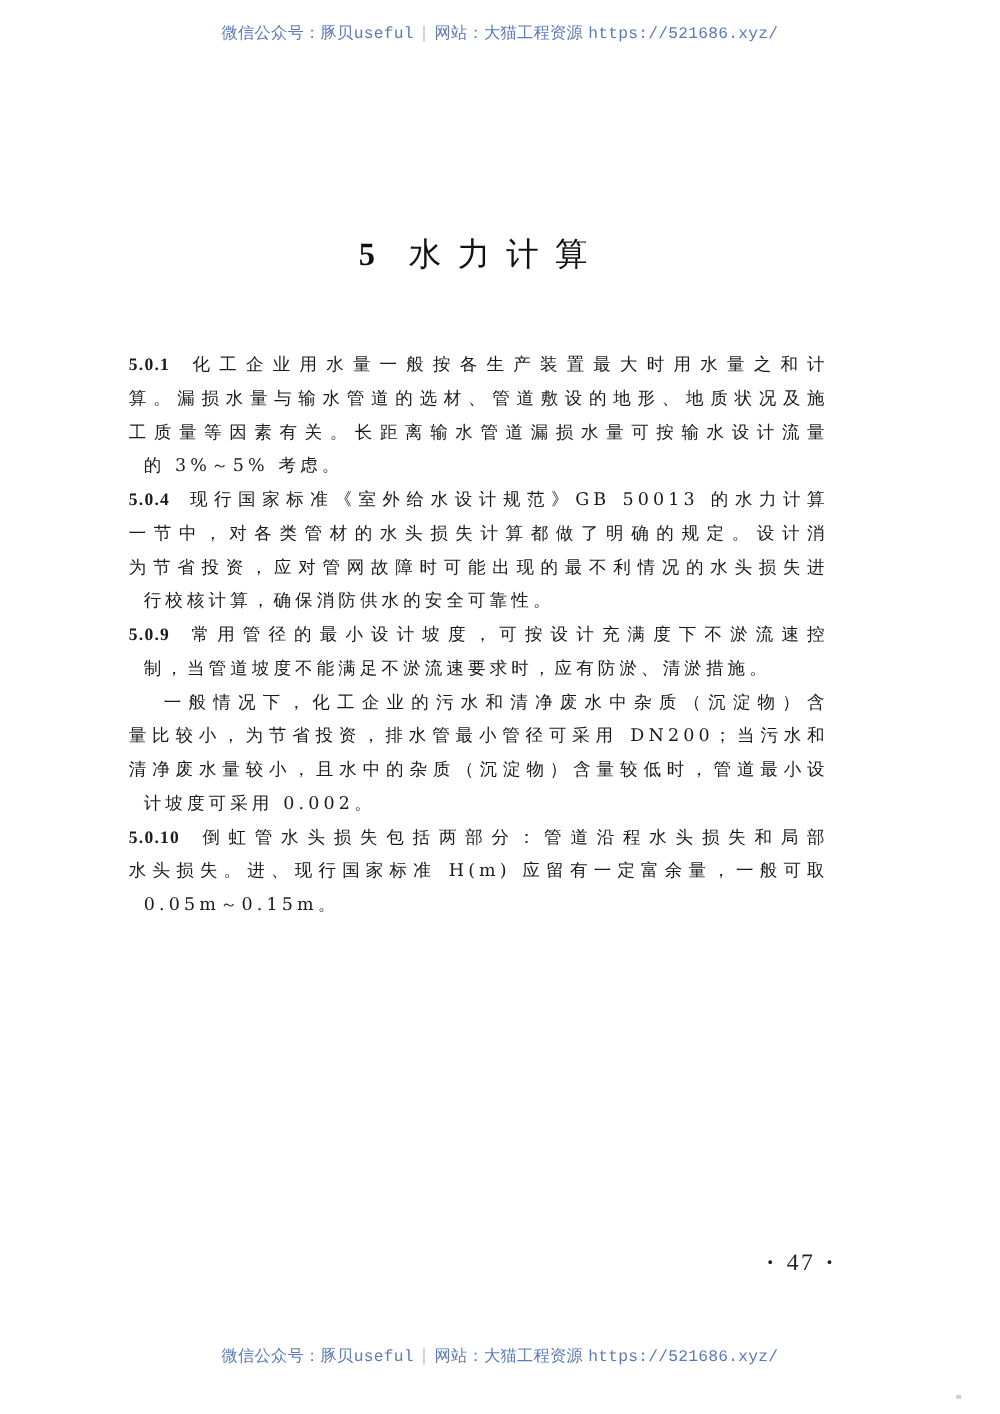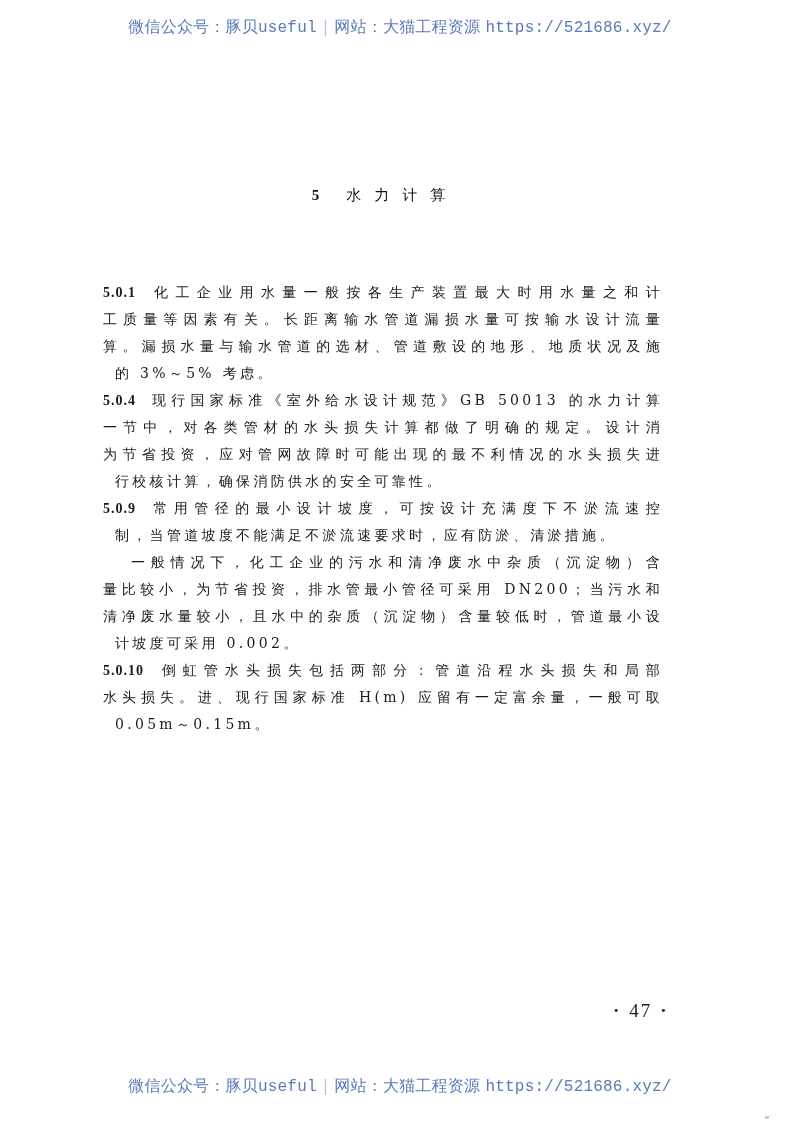--- a/index.html
+++ b/index.html
@@ -4,30 +4,30 @@
   <style>
     html, body { margin: 0; padding: 0; background: #ffffff; }
     body {
       width: 800px; height: 1131px; position: relative; overflow: hidden;
       font-family: "DejaVu Serif", "Liberation Serif", serif;
       color: #1a1a1a;
     }
     .watermark {
       position: absolute; left: 0; width: 800px; text-align: center;
       font-family: "DejaVu Sans", "Liberation Sans", sans-serif;
-      font-size: 16px; color: #5b7ab8; letter-spacing: 0.2px;
+      font-size: 13px; color: #5b7ab8; letter-spacing: 0.2px;
     }
     .watermark .mono { font-family: "Liberation Mono", "DejaVu Sans Mono", monospace; }
     .watermark .sep { color: #b9c6e0; margin: 0 6px; }
     .wm-top { top: 17px; }
     .wm-bottom { top: 1076px; }
 
     .title {
       position: absolute; top: 186px; left: 0; width: 770px; text-align: center;
-      font-size: 15px; letter-spacing: 13px; color: #111;
+      font-size: 26px; letter-spacing: 13px; color: #111;
     }
     .title .num { font-weight: bold; font-family: "Liberation Serif", serif; margin-right: 14px; }
 
     .content {
       position: absolute; left: 103px; top: 279px; width: 560px;
       font-size: 14px; line-height: 27px; letter-spacing: 3.3px;
       text-align: justify; text-justify: inter-character;
     }
     .para { margin: 0; text-align: justify; }
     .para .clause {
@@ -55,22 +55,22 @@
 </div>
 
 <div class="title">
   <span class="num">5</span><span>水力计算</span>
 </div>
 
 <div class="content">
 
   <div class="para">
     <span class="line"><span class="clause">5.0.1</span><span>化工企业用水量一般按各生产装置最大时用水量之和计</span></span>
+    <span class="line">算。漏损水量与输水管道的选材、管道敷设的地形、地质状况及施</span>
     <span class="line">工质量等因素有关。长距离输水管道漏损水量可按输水设计流量</span>
-    <span class="line">算。漏损水量与输水管道的选材、管道敷设的地形、地质状况及施</span>
     <span class="line last">的 3%～5% 考虑。</span>
   </div>
 
   <div class="para">
     <span class="line"><span class="clause">5.0.4</span><span>现行国家标准《室外给水设计规范》GB 50013 的水力计算</span></span>
     <span class="line">一节中，对各类管材的水头损失计算都做了明确的规定。设计消</span>
     <span class="line">为节省投资，应对管网故障时可能出现的最不利情况的水头损失进</span>
     <span class="line last">行校核计算，确保消防供水的安全可靠性。</span>
   </div>
 

